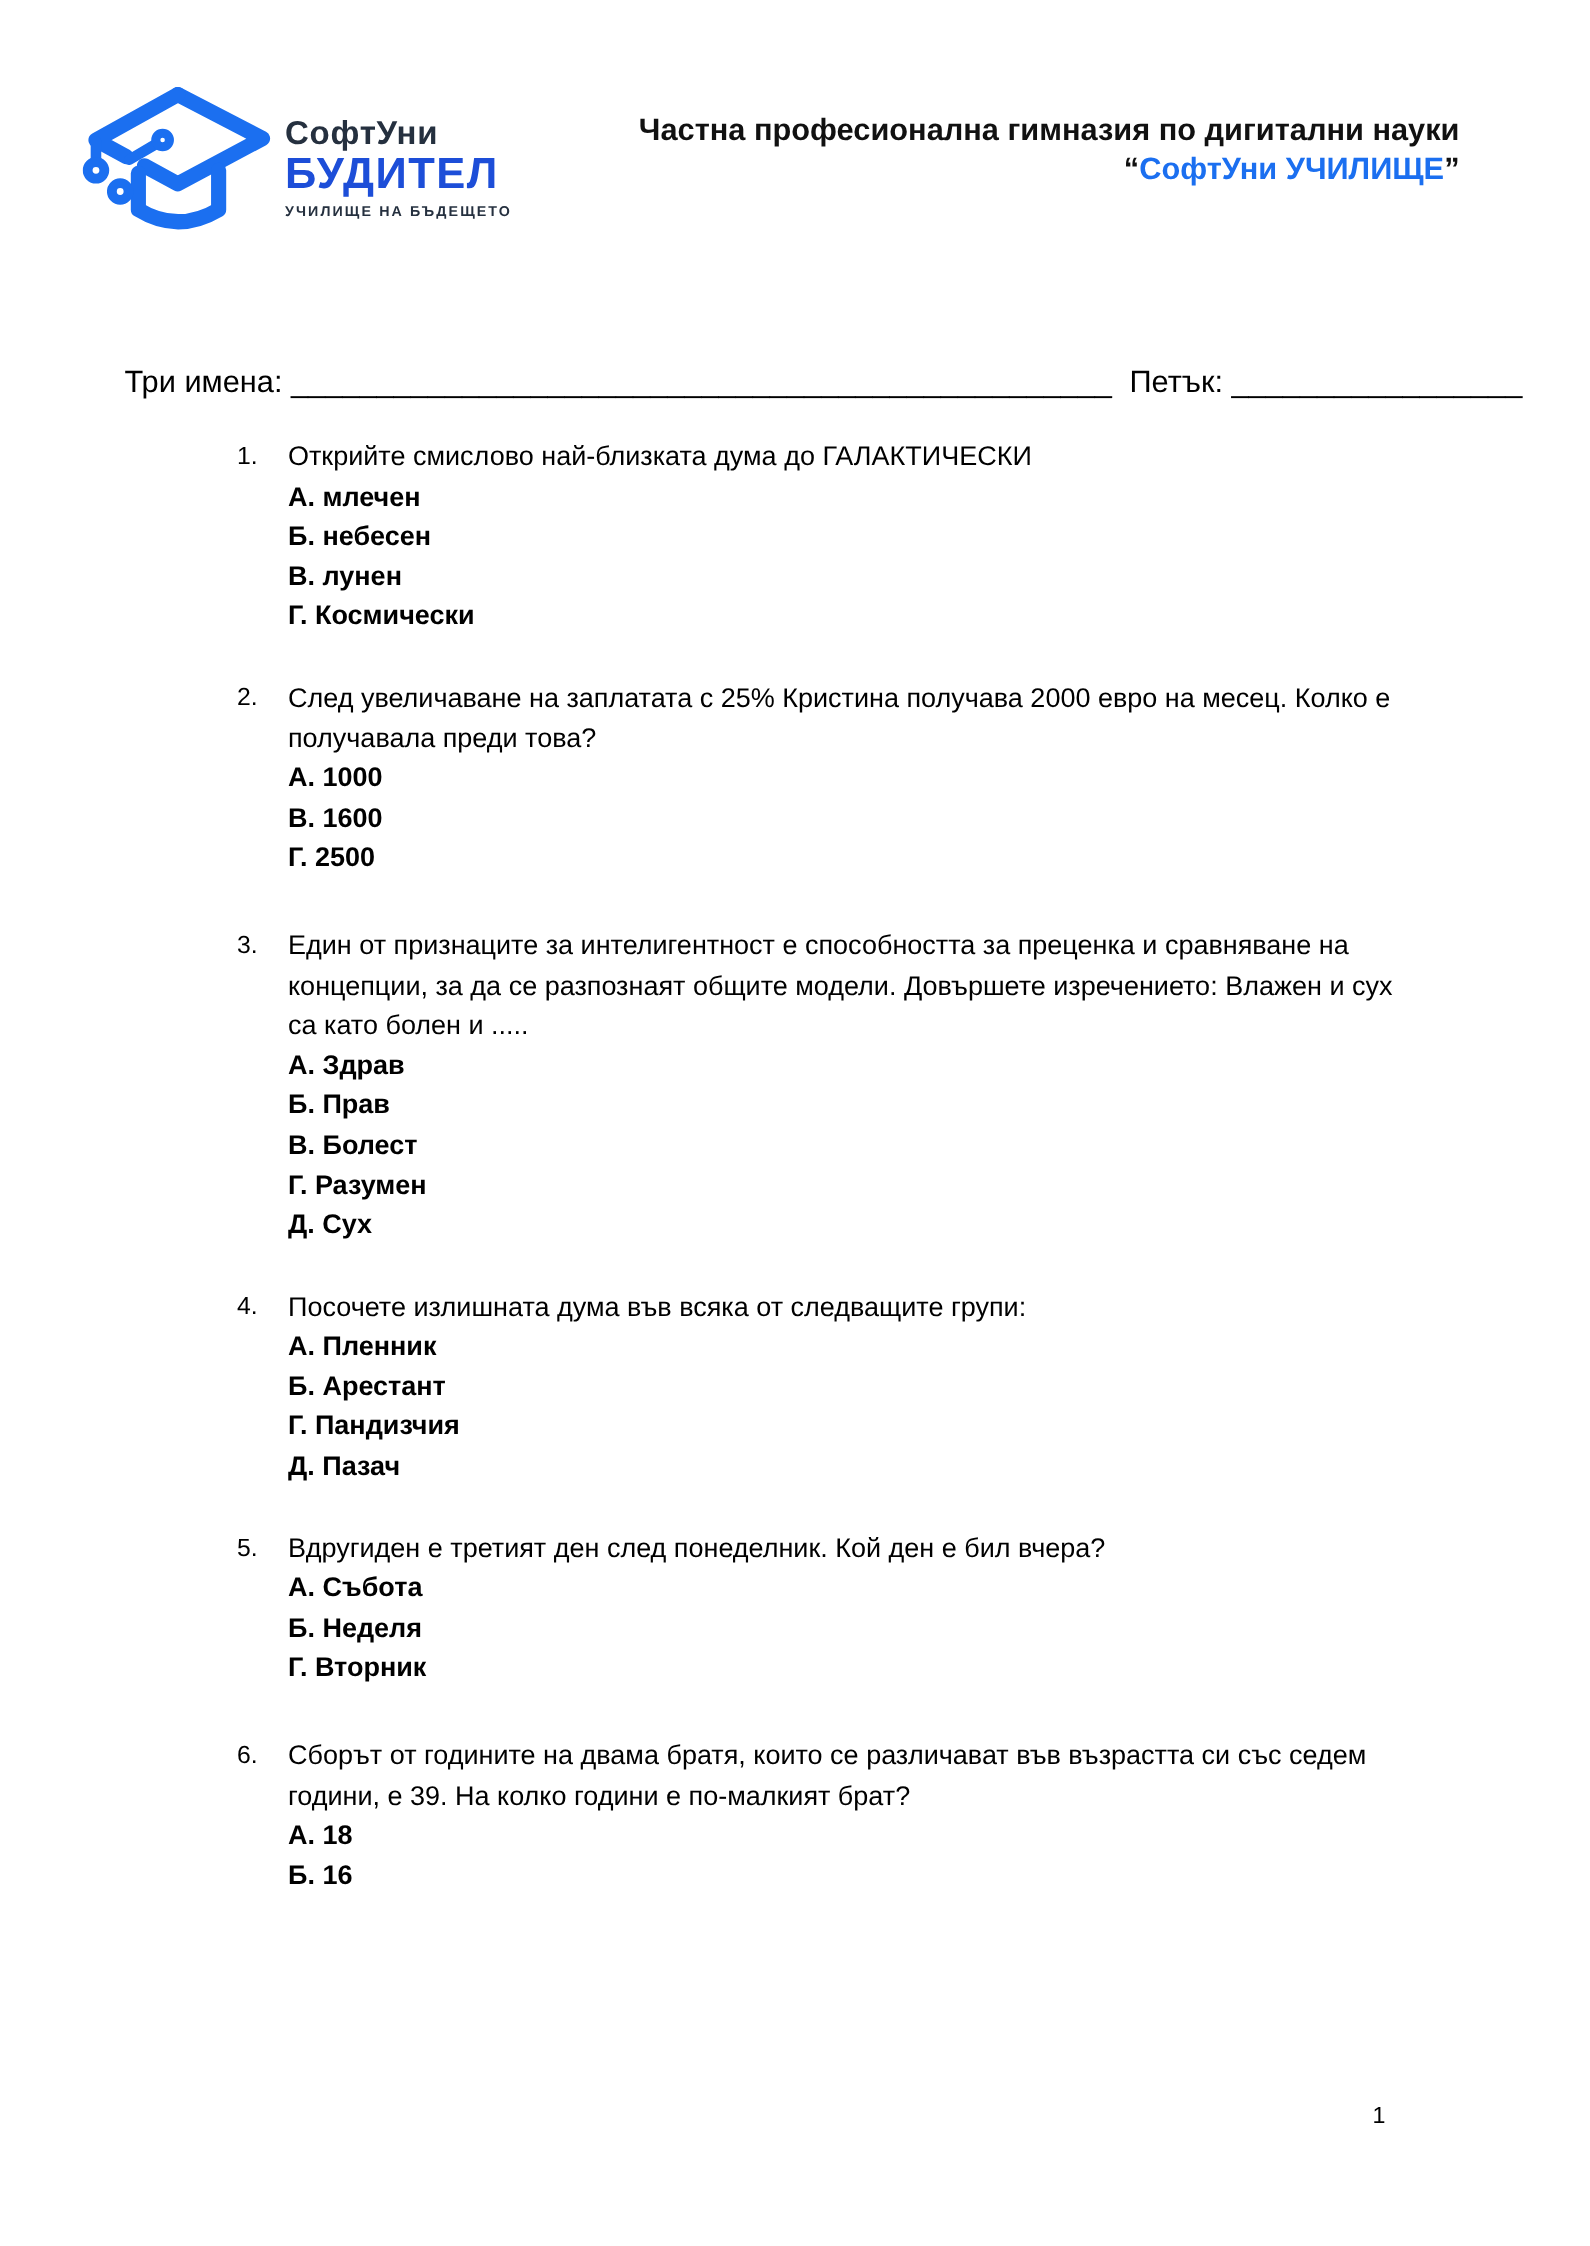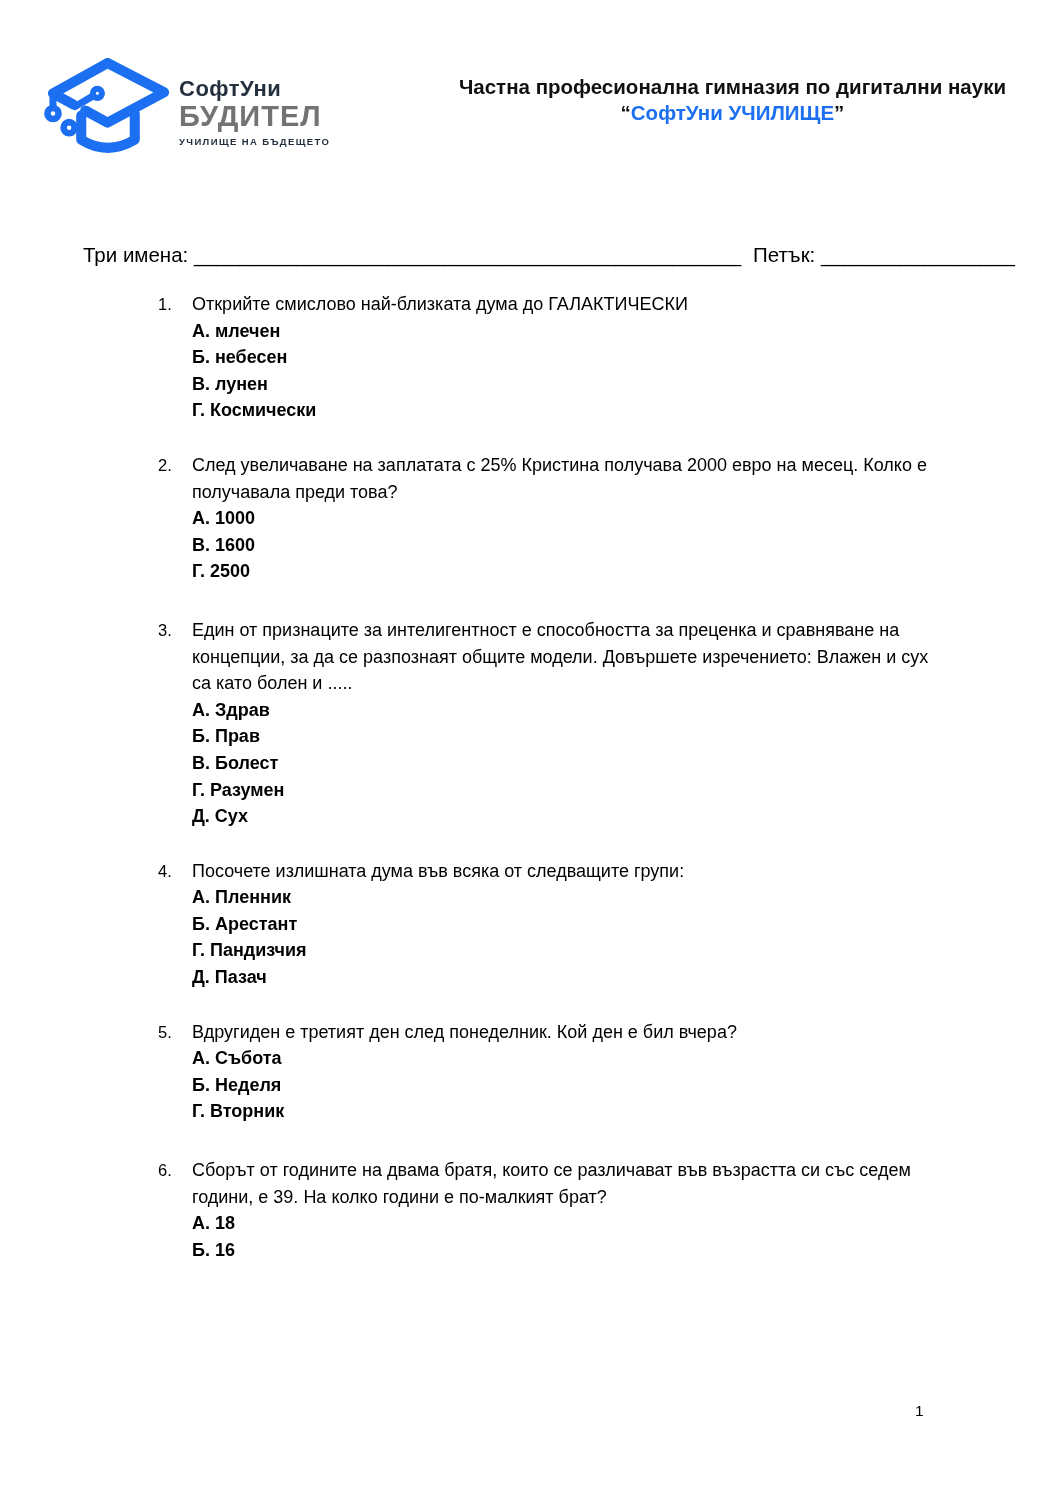--- a/index.html
+++ b/index.html
@@ -13,55 +13,55 @@
     position: relative;
     width: 1060px;
     height: 1497px;
     background: #ffffff;
     overflow: hidden;
   }
 
   
   .logo {
     position: absolute;
-    left: 44px;
+    left: 55px;
     top: 57px;
     display: flex;
     align-items: flex-start;
   }
   .logo-icon { width: 128px; height: 106px; flex: 0 0 128px; }
   .logo-text { margin-left: 7px; padding-top: 20px; }
   .brand-top {
     font-size: 22px;
     font-weight: bold;
     color: #25303f;
     letter-spacing: 0.5px;
     line-height: 24px;
   }
   .brand-bottom {
     font-size: 29px;
     font-weight: bold;
-    color: #737373;
+    color: #1d4ed8;
     letter-spacing: 1px;
     line-height: 31px;
   }
   .tagline {
     margin-top: 4px;
     font-size: 9.5px;
     font-weight: bold;
     color: #25303f;
     letter-spacing: 1.4px;
   }
 
   
   .school {
     position: absolute;
-    right: 54px;
+    right: 87px;
     top: 74px;
-    text-align: center;
+    text-align: right;
   }
   .school-line1 {
     font-size: 20.5px;
     font-weight: bold;
     line-height: 26px;
     color: #111111;
   }
   .school-line2 {
     font-size: 20.5px;
     font-weight: bold;

